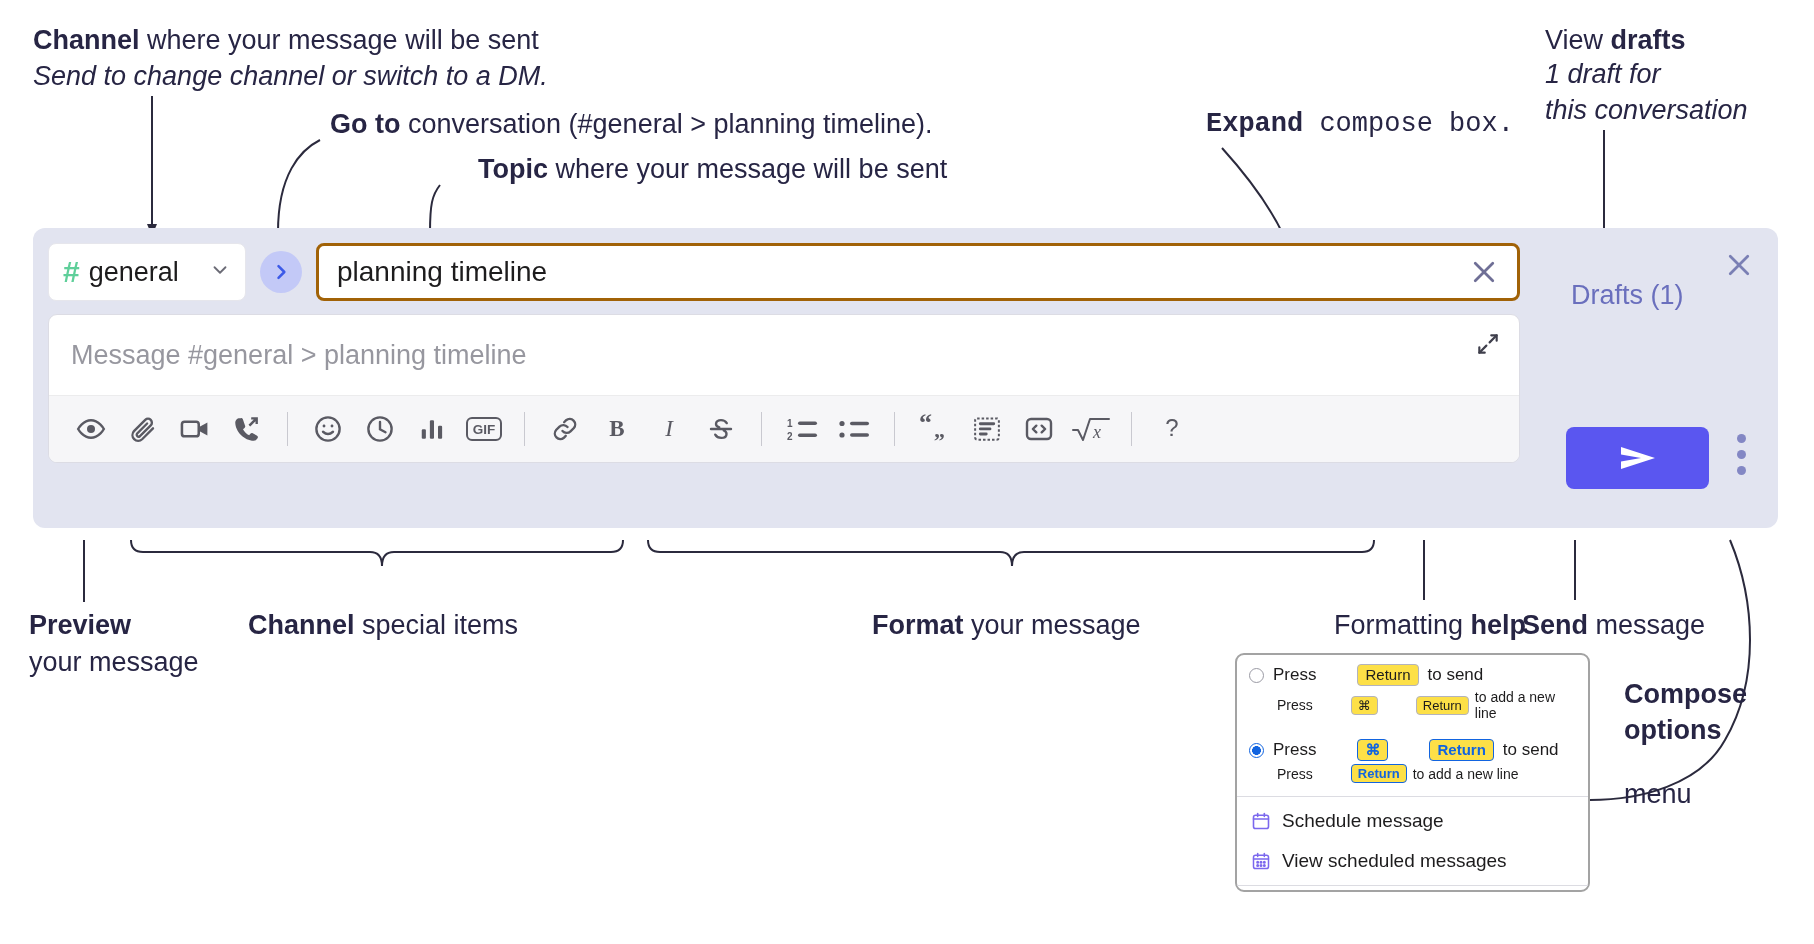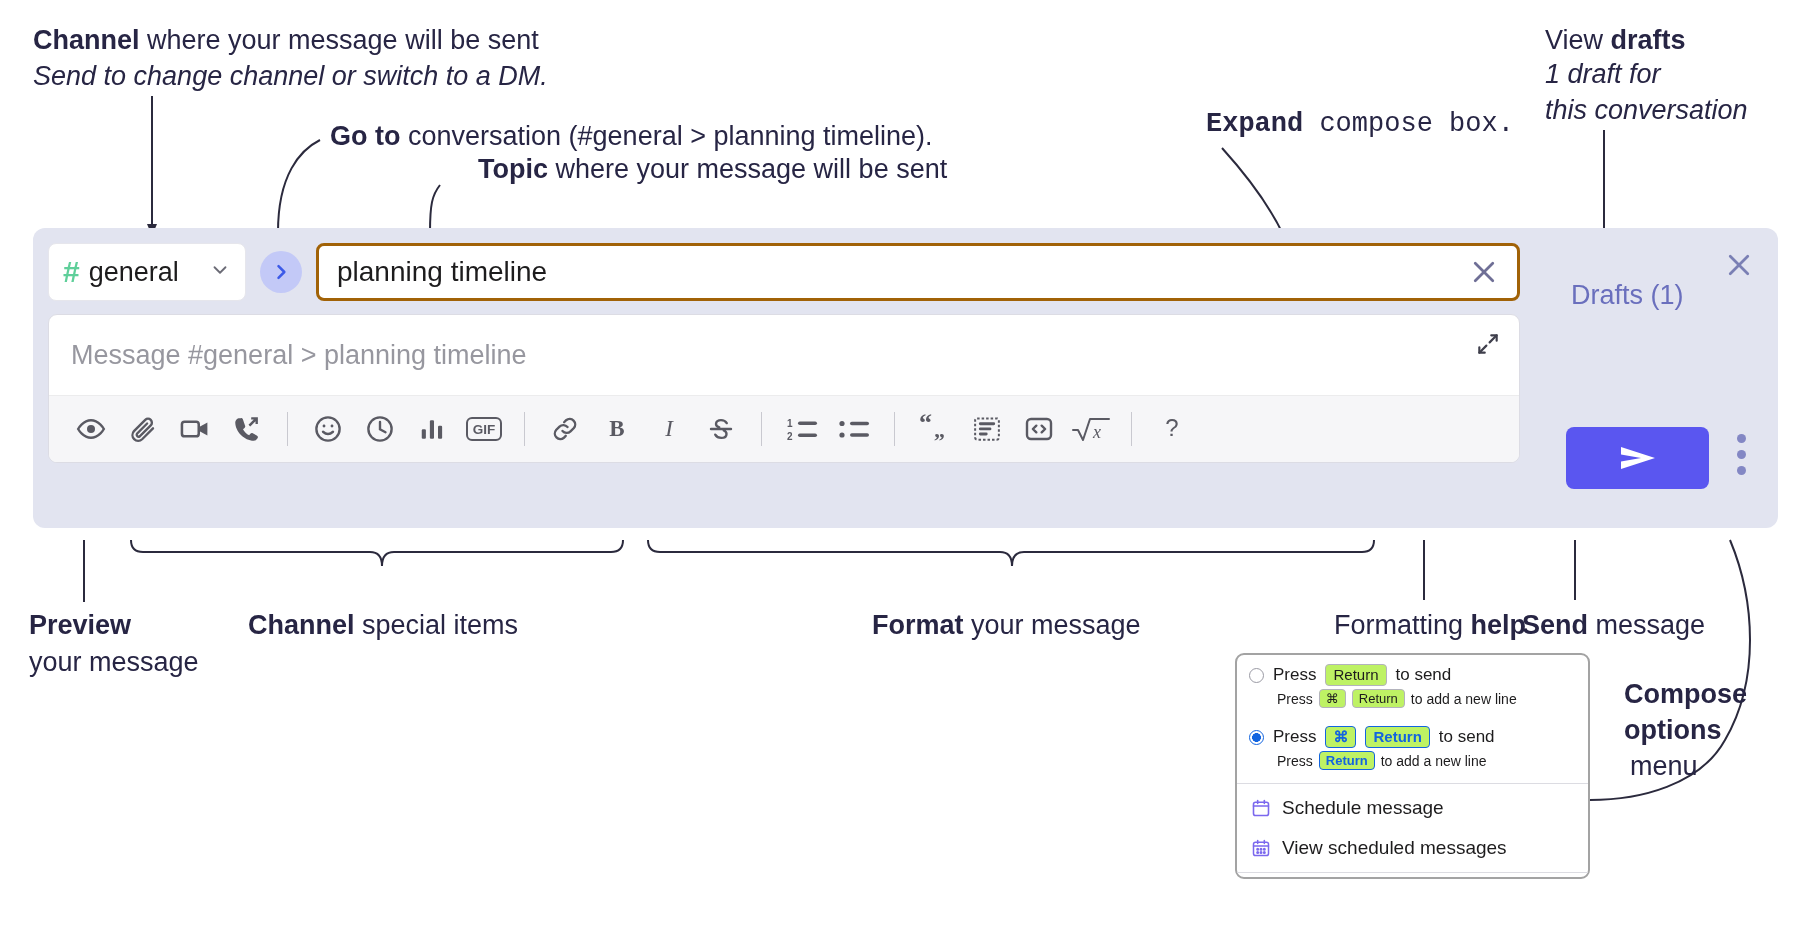--- a/index.html
+++ b/index.html
@@ -86,21 +86,21 @@
     box-sizing:border-box;
     font-size:17px;color:#1d1c1d;
   }
   .opt-row{display:flex;align-items:center;gap:9px;padding:9px 12px 3px 12px;}
   .opt-sub{display:flex;align-items:center;gap:6px;padding:0 12px 9px 40px;font-size:14px;}
   .radio{width:15px;height:15px;border-radius:50%;border:1.6px solid #9a9aa4;box-sizing:border-box;flex:none;}
   .radio.on{border-color:#1264e0;background:
      radial-gradient(circle at 50% 50%, #1264e0 0 4.2px, #fff 4.6px 100%);}
   .key{
     border:1px solid #b3b3bd;border-radius:4px;padding:1px 7px;font-size:15px;
-    background:#bef264;line-height:18px;display:inline-block;color:#1d1c1d;
+    background:#fde047;line-height:18px;display:inline-block;color:#1d1c1d;margin-left:32px;
   }
   .key.sm{font-size:13px;padding:0px 6px;line-height:17px;}
   .key.blue{border-color:#1264e0;color:#1264e0;font-weight:bold;}
   .menu-div{height:1px;background:#dcdce2;margin:4px 0;}
   .menu-item{display:flex;align-items:center;gap:11px;padding:9px 14px;font-size:19px;}
   .mi-ic{color:#7b68ee;display:flex;align-items:center;flex:none;}
 
   
   svg.lines{position:absolute;left:0;top:0;width:1814px;height:944px;pointer-events:none;}
 </style>
@@ -145,21 +145,21 @@
 
       <path d="M648 540 q0 12 12 12 H1000 q12 0 12 14 q0 -14 12 -14 H1362 q12 0 12 -12"></path>
     </g>
   </svg>
 
   <div class="abs ann" style="left:33px;top:22px;">
     <b>Channel</b><span> where your message will be sent</span>
   </div>
   <div class="abs ann-i" style="left:33px;top:58px;">Send to change channel or switch to a DM.</div>
 
-  <div class="abs ann" style="left:330px;top:106px;margin-top:12px;">
+  <div class="abs ann" style="left:330px;top:106px;">
     <b>Go to</b><span> conversation (#general &gt; planning timeline).</span>
   </div>
 
   <div class="abs ann" style="left:478px;top:151px;">
     <b>Topic</b><span> where your message will be sent</span>
   </div>
 
   <div class="abs ann" style="left:1206px;top:106px;font-family:Liberation Mono, monospace;">
     <b>Expand</b><span> compose box.</span>
   </div>
@@ -190,21 +190,21 @@
   <div class="abs ann" style="left:1522px;top:607px;">
     <b>Send</b><span> message</span>
   </div>
 
   <div class="abs ann" style="left:1624px;top:676px;">
     <b>Compose</b>
   </div>
   <div class="abs ann" style="left:1624px;top:712px;">
     <b>options</b>
   </div>
-  <div class="abs ann" style="left:1624px;top:748px;margin-left:6px;">menu</div>
+  <div class="abs ann" style="left:1624px;top:776px;">menu</div>
 
   <div class="abs" id="compose-panel">
 
     <div id="panel-close">
       <svg width="30" height="30" viewBox="0 0 24 24" fill="none" stroke="currentColor" stroke-width="2.2" stroke-linecap="round">
         <line x1="5" y1="5" x2="19" y2="19"></line>
           <line x1="19" y1="5" x2="5" y2="19"></line>
       </svg>
     </div>
 

